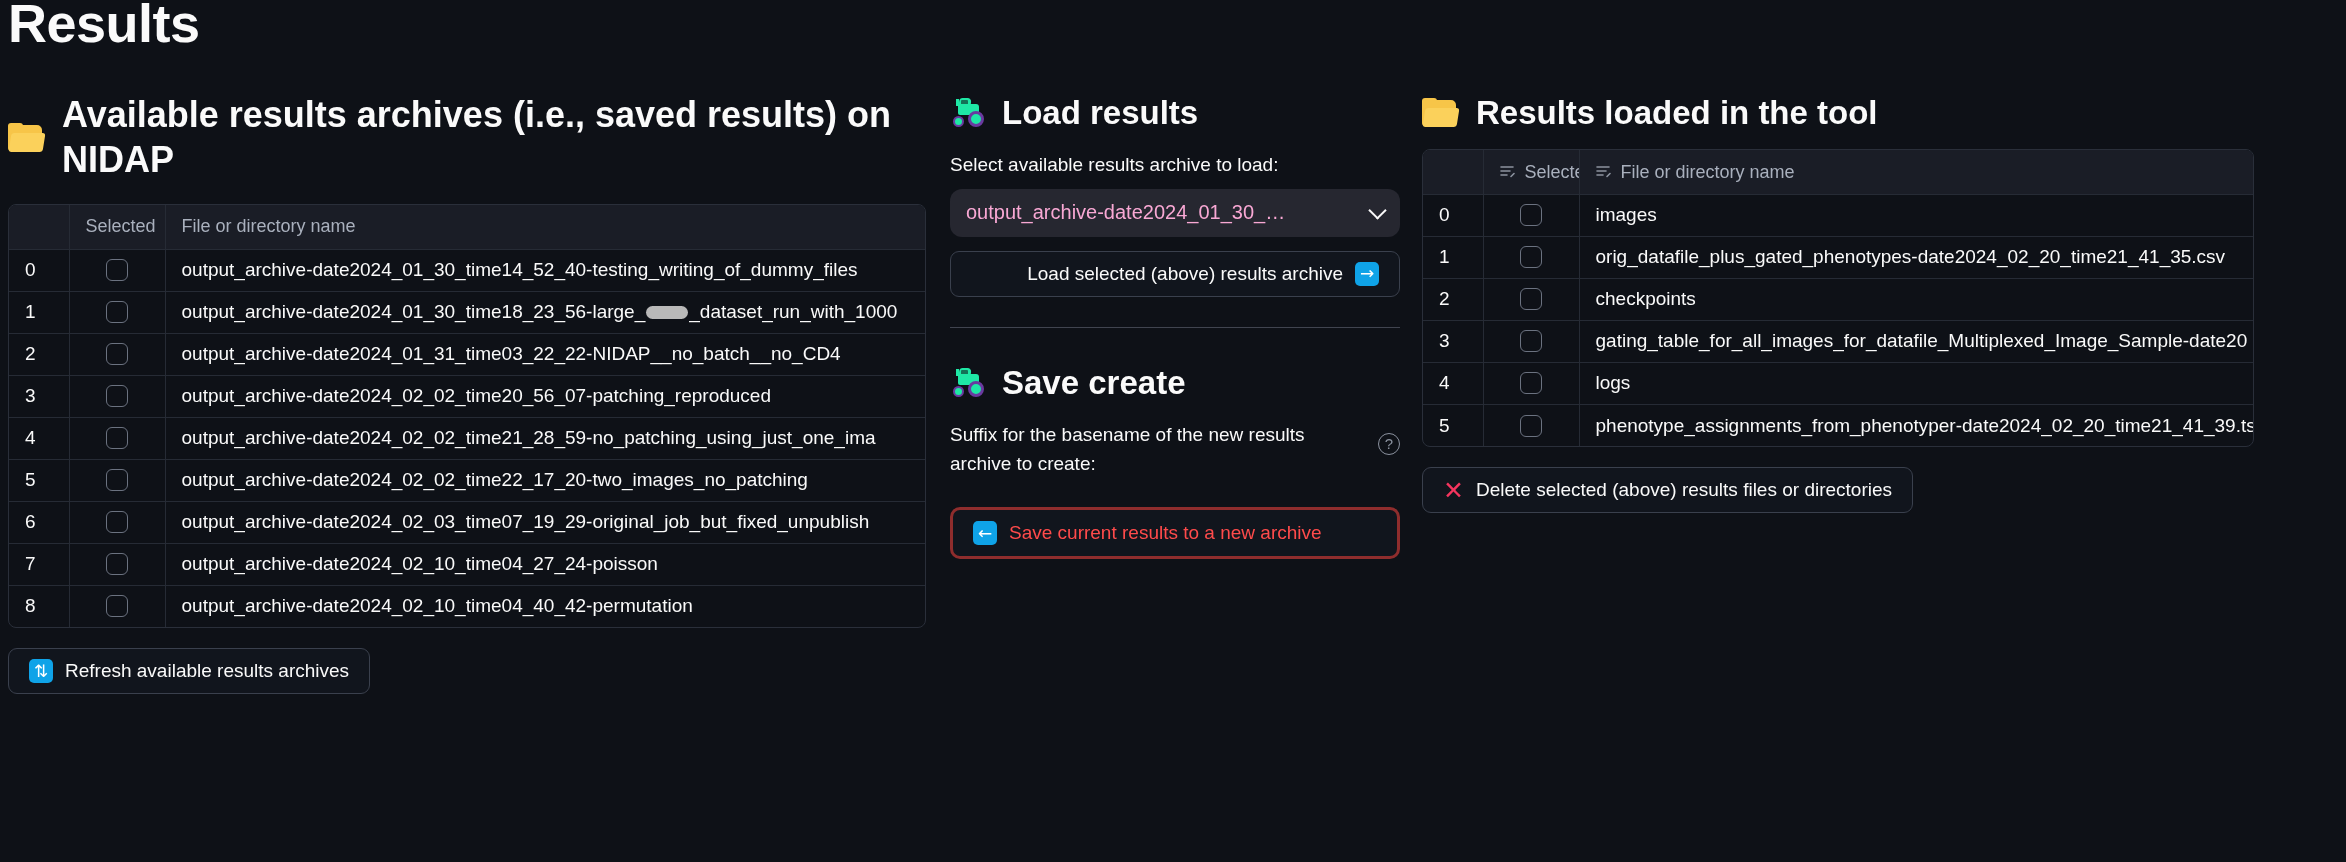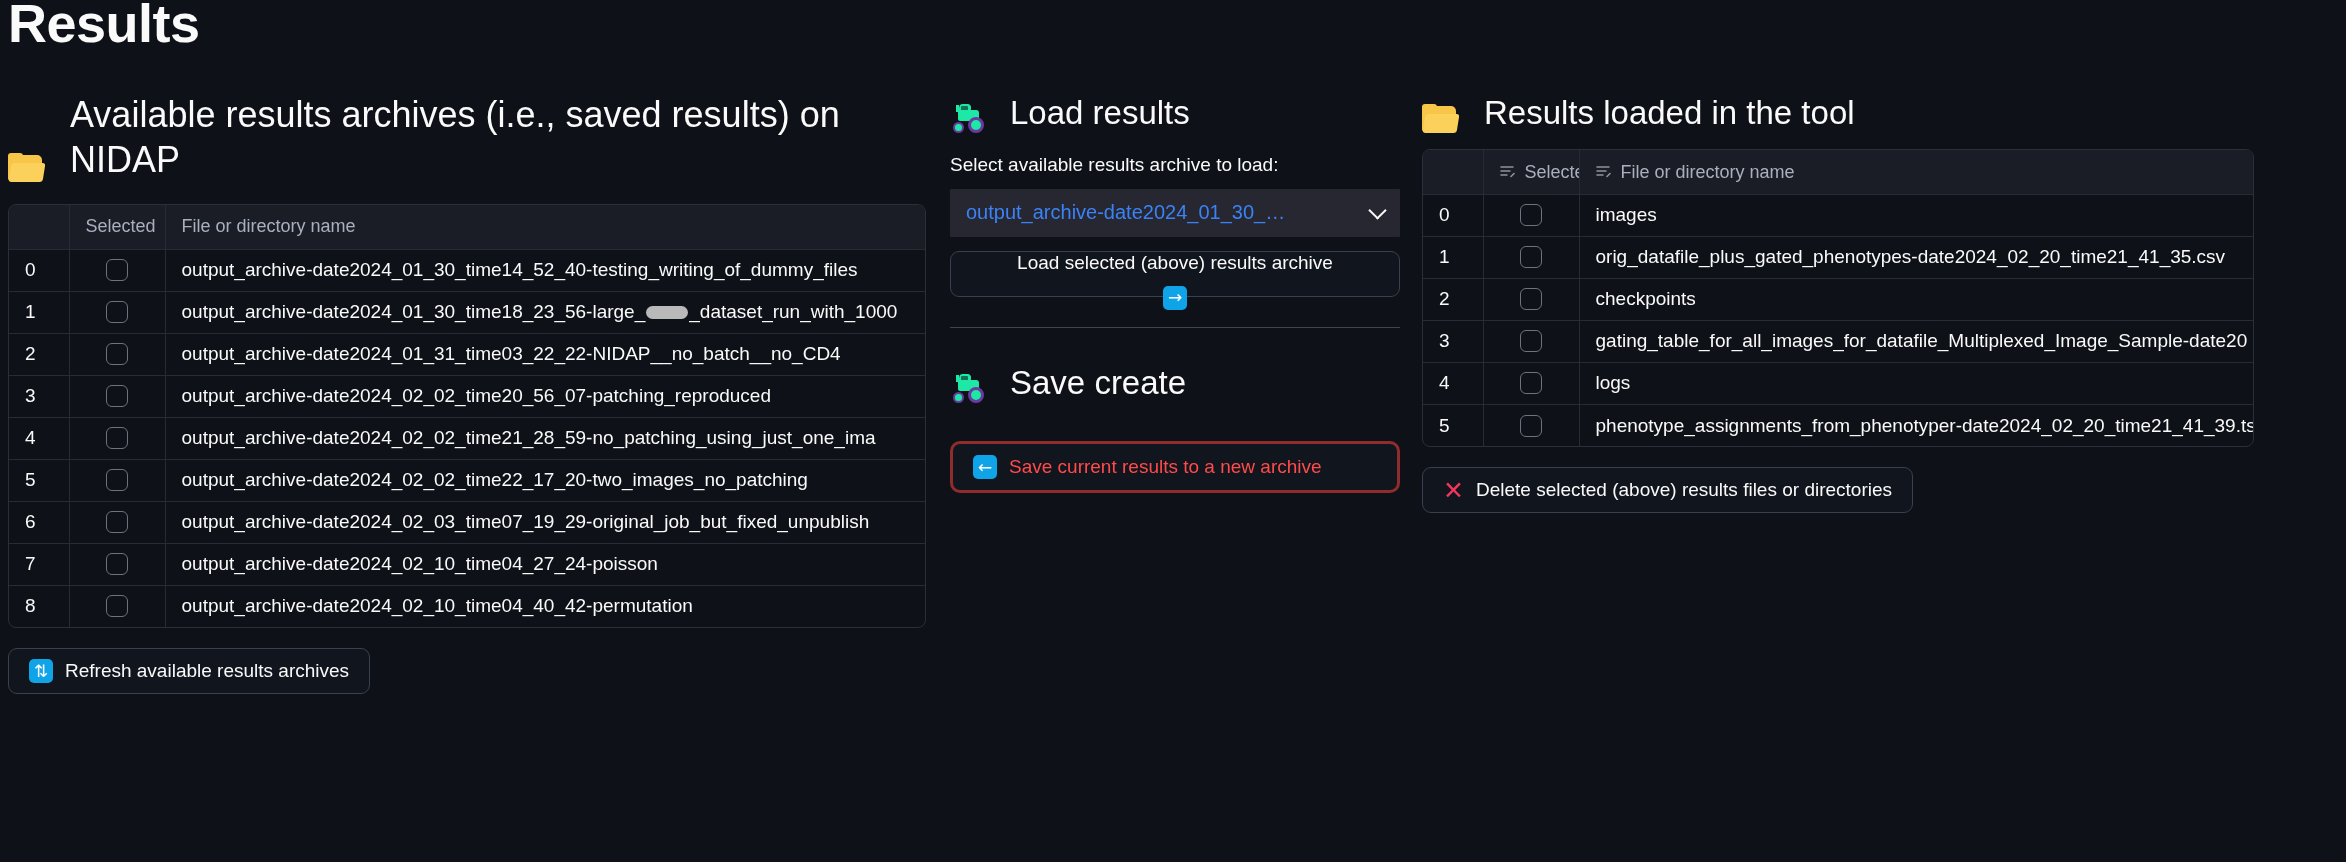--- a/index.html
+++ b/index.html
@@ -28,24 +28,24 @@
   }
 
   
   .col { position: absolute; top: 92px; }
   .col-left   { left: 8px;    width: 918px; }
   .col-middle { left: 950px;  width: 450px; }
   .col-right  { left: 1422px; width: 832px; }
 
   .sec-head {
     display: flex;
-    align-items: flex-end;
-    gap: 26px;
+    align-items: center;
+    gap: 18px;
     font-size: 36px;
-    font-weight: 400;
+    font-weight: 700;
     line-height: 1.25;
     color: #fafafa;
     margin: 0 0 22px 0;
   }
   .sec-head .emoji { font-size: 33px; line-height: 1.3; flex: 0 0 auto; }
   .sec-head .htxt { flex: 1 1 auto; }
 
   .col-middle .sec-head { font-size: 33px; margin-bottom: 18px; }
   .col-right  .sec-head { font-size: 33px; margin-bottom: 16px; }
 
@@ -171,21 +171,21 @@
     background: #11151d;
     color: #fafafa;
     font-size: 19px;
     font-family: "Liberation Sans", sans-serif;
     padding: 0 20px;
     height: 46px;
     cursor: pointer;
     white-space: nowrap;
   }
   .btn.wide { width: 100%; justify-content: flex-start; }
-  .btn.center { justify-content: space-between; flex-direction: column; }
+  .btn.center { justify-content: flex-end; }
 
   .btn-danger-outline {
     border: 3px solid #8f2d2d;
     color: #ff4b4b;
     background: #11151d;
     border-radius: 10px;
     height: 52px;
   }
 
   
@@ -203,24 +203,24 @@
 
   
   .field-label {
     font-size: 19px; color: #fafafa; margin-bottom: 9px; line-height: 1.5;
   }
   .select-box {
     position: relative;
     width: 100%; height: 48px;
     background: #262730;
     border: none;
-    border-radius: 1px;
+    border-radius: 12px;
     display: flex; align-items: center;
     padding: 0 46px 0 16px;
-    font-size: 20px; color: #3b82f6;
+    font-size: 20px; color: #f9a8d4;
     cursor: pointer;
     overflow: hidden; white-space: nowrap;
   }
   .chev {
     position: absolute; right: 16px; top: 50%;
     width: 13px; height: 13px;
     border-right: 2.4px solid #fafafa;
     border-bottom: 2.4px solid #fafafa;
     transform: translateY(-70%) rotate(45deg);
   }
@@ -393,20 +393,24 @@
         <span class="stack"></span>
           <span class="cab"></span>
           <span class="win"></span>
         <span class="body"></span>
           <span class="wbig"></span>
           <span class="wsml"></span>
       </span>
       <span class="htxt">Save create</span>
     </div>
 
+    <div class="field-label label-row">
+      <span>Suffix for the basename of the new results archive to create:</span>
+      <span class="help-icon">?</span>
+    </div>
 
 
     <div class="spacer-18"></div>
 
     <button class="btn wide btn-danger-outline">
       <span class="sq">←</span>
       <span>Save current results to a new archive</span>
     </button>
   </div>
 

